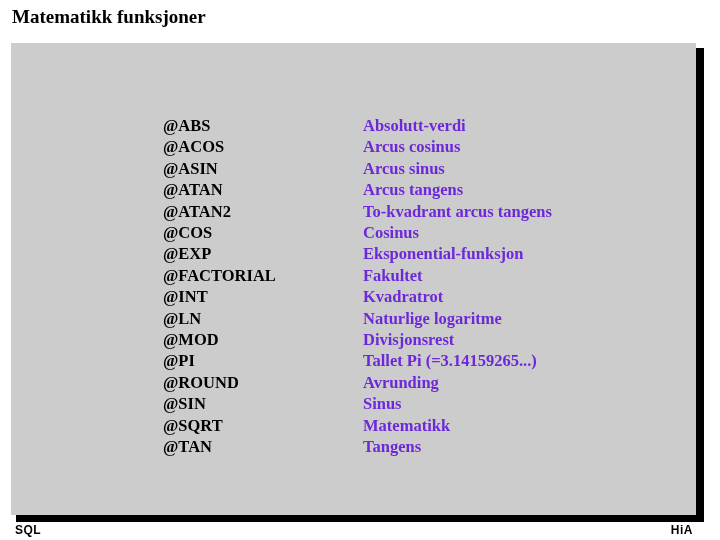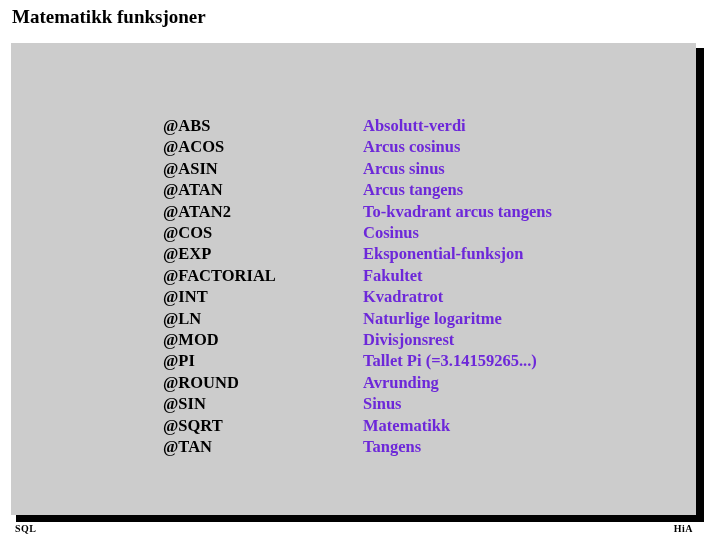--- a/index.html
+++ b/index.html
@@ -77,24 +77,24 @@
   .footer {
     position: absolute;
     left: 0;
     top: 520px;
     width: 720px;
     height: 20px;
   }
   .footer-left, .footer-right {
     position: absolute;
     top: 3px;
-    font-size: 10px;
+    font-size: 12px;
     font-weight: bold;
     color: #000000;
-    font-family: Liberation Serif, serif;
+    font-family: Liberation Sans, sans-serif;
     letter-spacing: 0.5px;
   }
   .footer-left  { left: 15px; }
   .footer-right { right: 27px; }
 </style>
 </head>
 <body>
 
 <div class="slide-title">Matematikk funksjoner</div>
 

